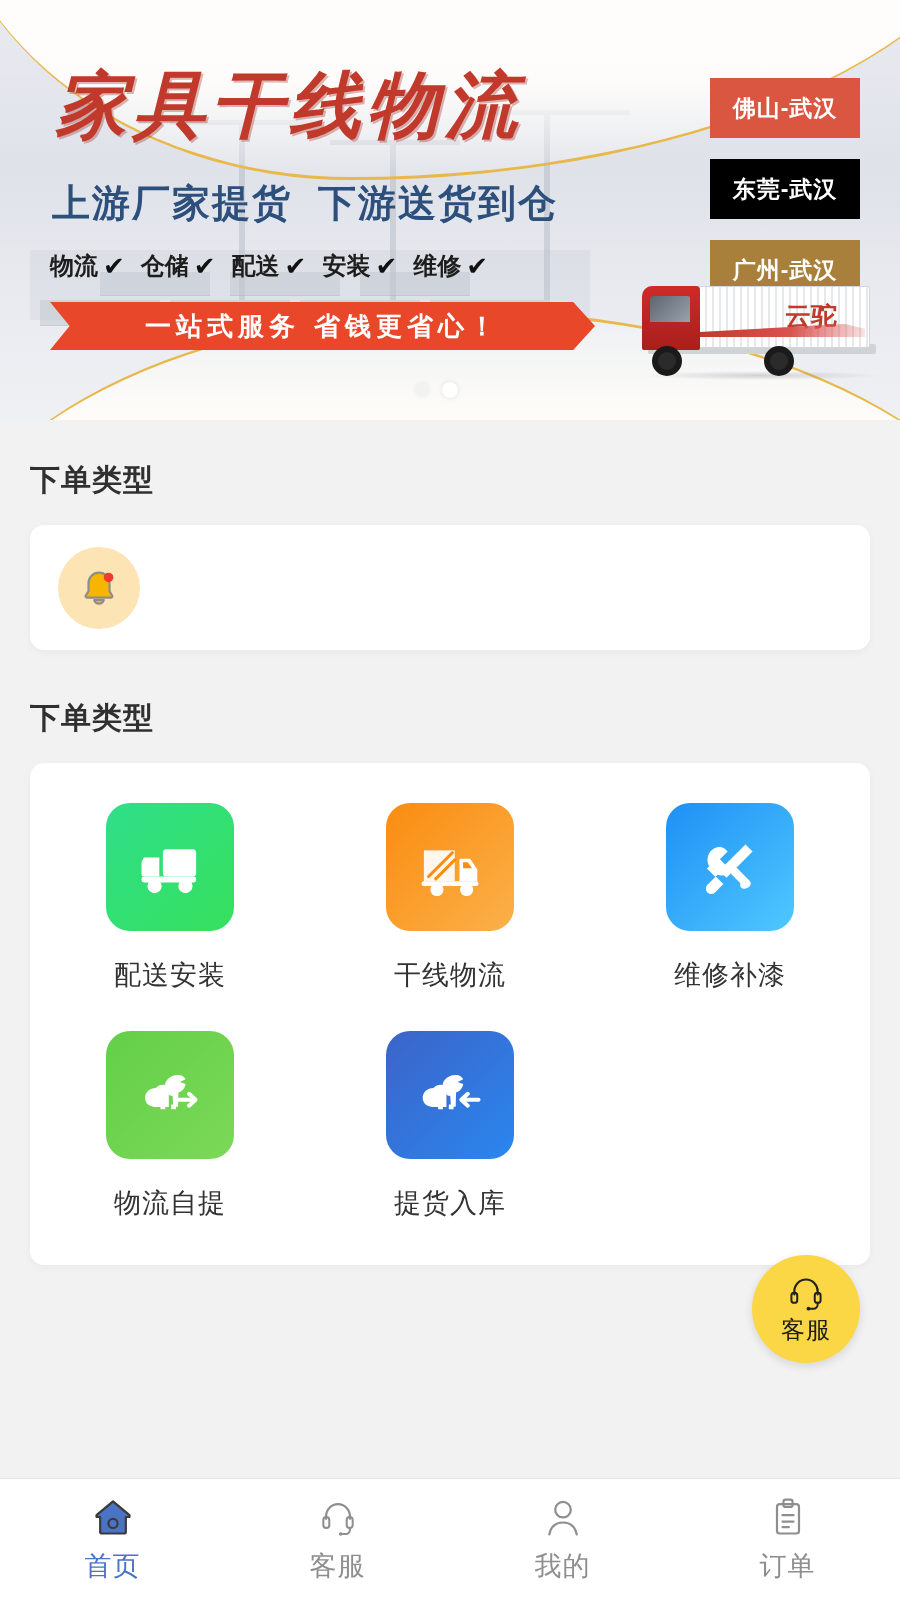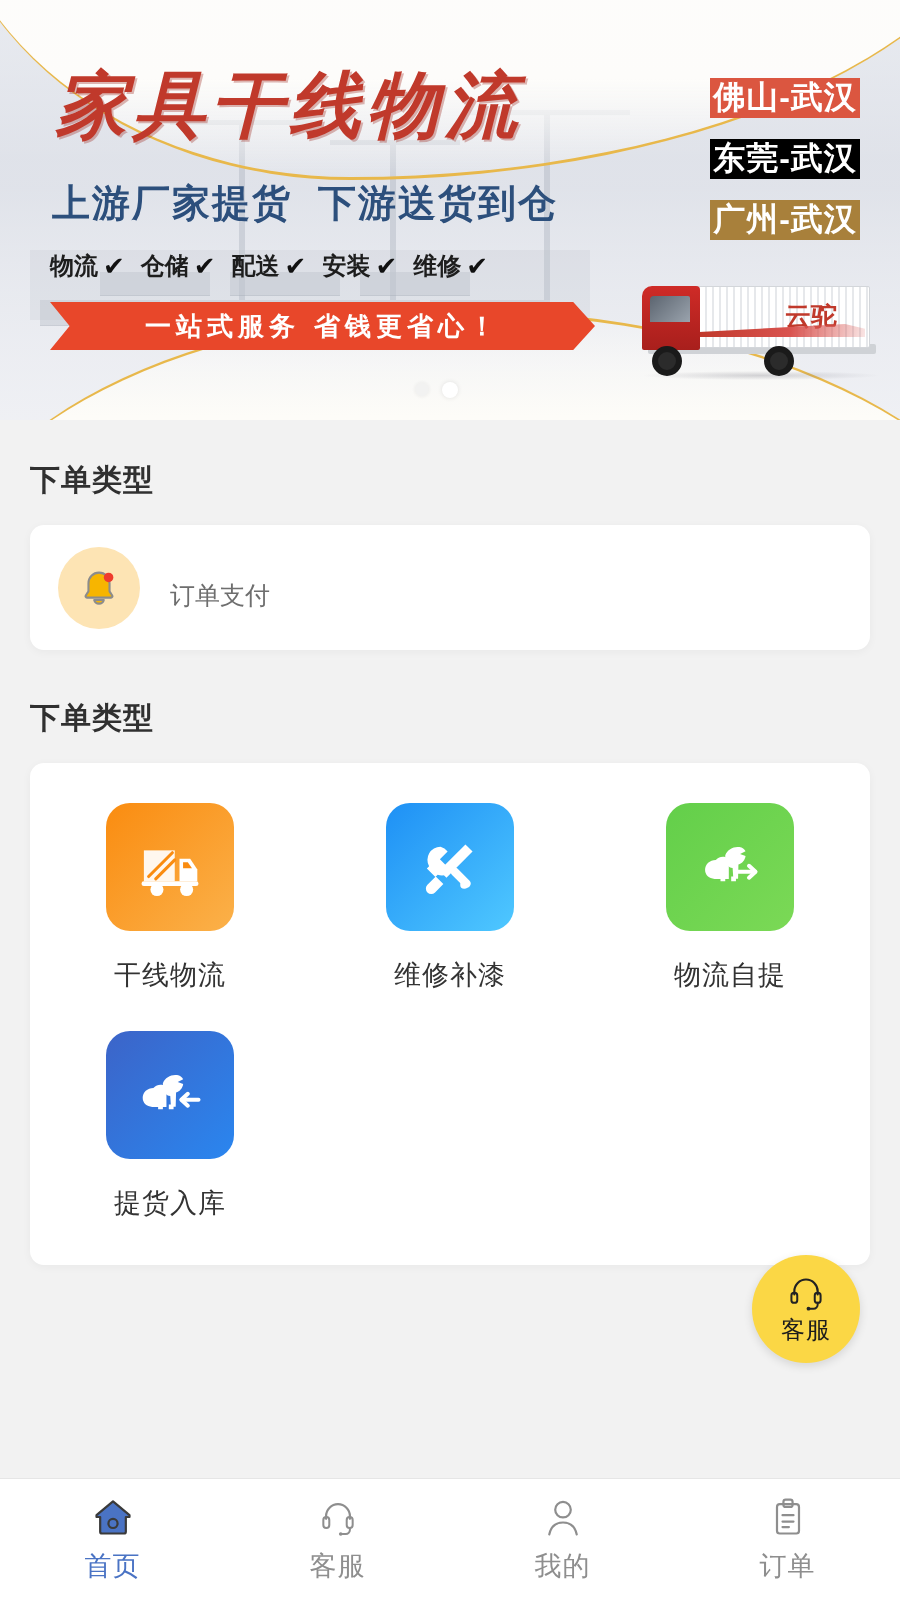--- a/index.html
+++ b/index.html
@@ -84,23 +84,23 @@
     clip-path:polygon(0 0, 96% 0, 100% 50%, 96% 100%, 0 100%, 3.6% 50%);
   }
   .ribbon-text {
     font-size:26px; font-weight:bold; color:#fff; letter-spacing:5px;
     white-space:nowrap;
   }
   .ribbon-text .gap { display:inline-block; width:14px; }
 
   .routes { position:absolute; right:40px; top:78px; display:flex; flex-direction:column; gap:21px; }
   .route-tag {
-    width:150px; height:40px;
+    width:150px; height:60px;
     display:flex; align-items:center; justify-content:center;
-    color:#fff; font-size:32px; font-weight:bold; letter-spacing:1px;
+    color:#fff; font-size:23px; font-weight:bold; letter-spacing:1px;
   }
 
   
   .truck { position:absolute; right:14px; bottom:42px; width:250px; height:108px; }
   .truck-deck { position:absolute; left:12px; bottom:24px; width:228px; height:10px; background:#cfd2d6; border-radius:2px; }
   .truck-box {
     position:absolute; left:56px; bottom:30px; width:178px; height:62px;
     background:repeating-linear-gradient(90deg,#ffffff 0 5px,#e6e8eb 5px 7px);
     border:1px solid #d3d6da; border-radius:2px;
   }
@@ -308,29 +308,40 @@
 
 <div class="card notice-card">
   <div class="bell-wrap">
     <svg viewBox="0 0 48 48" width="46" height="46" aria-hidden="true">
       <path d="M24 8c-6.2 0-11 4.9-11 11v8.5l-2.8 4.3c-.6.9 0 2.2 1.2 2.2h25.2c1.2 0 1.8-1.3 1.2-2.2L35 27.5V19c0-6.1-4.8-11-11-11z" fill="#f7b500" stroke="#8c8c8c" stroke-width="2.2" stroke-linejoin="round"></path>
       <path d="M19 36.5c.6 2.3 2.6 3.8 5 3.8s4.4-1.5 5-3.8z" fill="#f7b500" stroke="#8c8c8c" stroke-width="2.2" stroke-linejoin="round"></path>
       <circle cx="34" cy="13" r="5" fill="#ef3b2d"></circle>
     </svg>
   </div>
   <div class="notice-body">
-    <div class="notice-desc">订单支付</div>
   </div>
 </div>
 
 <div class="section-title st-order">下单类型</div>
 
 <div class="card grid-card">
   <div class="grid">
 
+    <div class="grid-item">
+      <div class="tile" style="background:linear-gradient(135deg,#2fdf8a 0%,#36e05c 100%);">
+        <svg viewBox="0 0 64 64" aria-hidden="true">
+          <rect x="26" y="17" width="28" height="23" rx="3" fill="#fff"></rect>
+          <path d="M10 24h13v16H10a2 2 0 0 1-2-2V29c0-1 .3-2 .9-2.8L10 24z" fill="#fff"></path>
+          <rect x="8" y="40" width="46" height="5" rx="2" fill="#fff"></rect>
+          <circle cx="19" cy="48" r="6" fill="#fff"></circle>
+          <circle cx="45" cy="48" r="6" fill="#fff"></circle>
+        </svg>
+      </div>
+      <div class="grid-label">配送安装</div>
+    </div>
 
     <div class="grid-item">
       <div class="tile" style="background:linear-gradient(135deg,#fa8c10 0%,#fbb14a 100%);">
         <svg viewBox="0 0 64 64" aria-hidden="true">
           <path d="M10 18h26v26H10z" fill="#fff" opacity=".92"></path>
           <path d="M14 40 34 20M20 42 36 26" stroke="#fa8c10" stroke-width="2.6" stroke-linecap="round"></path>
           <path d="M40 25h9l6 9v10H40z" fill="#fff"></path>
           <path d="M43 28h4l3.5 5H43z" fill="#fa8c10"></path>
           <rect x="8" y="44" width="48" height="4" rx="2" fill="#fff"></rect>
           <circle cx="21" cy="51" r="5.5" fill="#fff"></circle>

